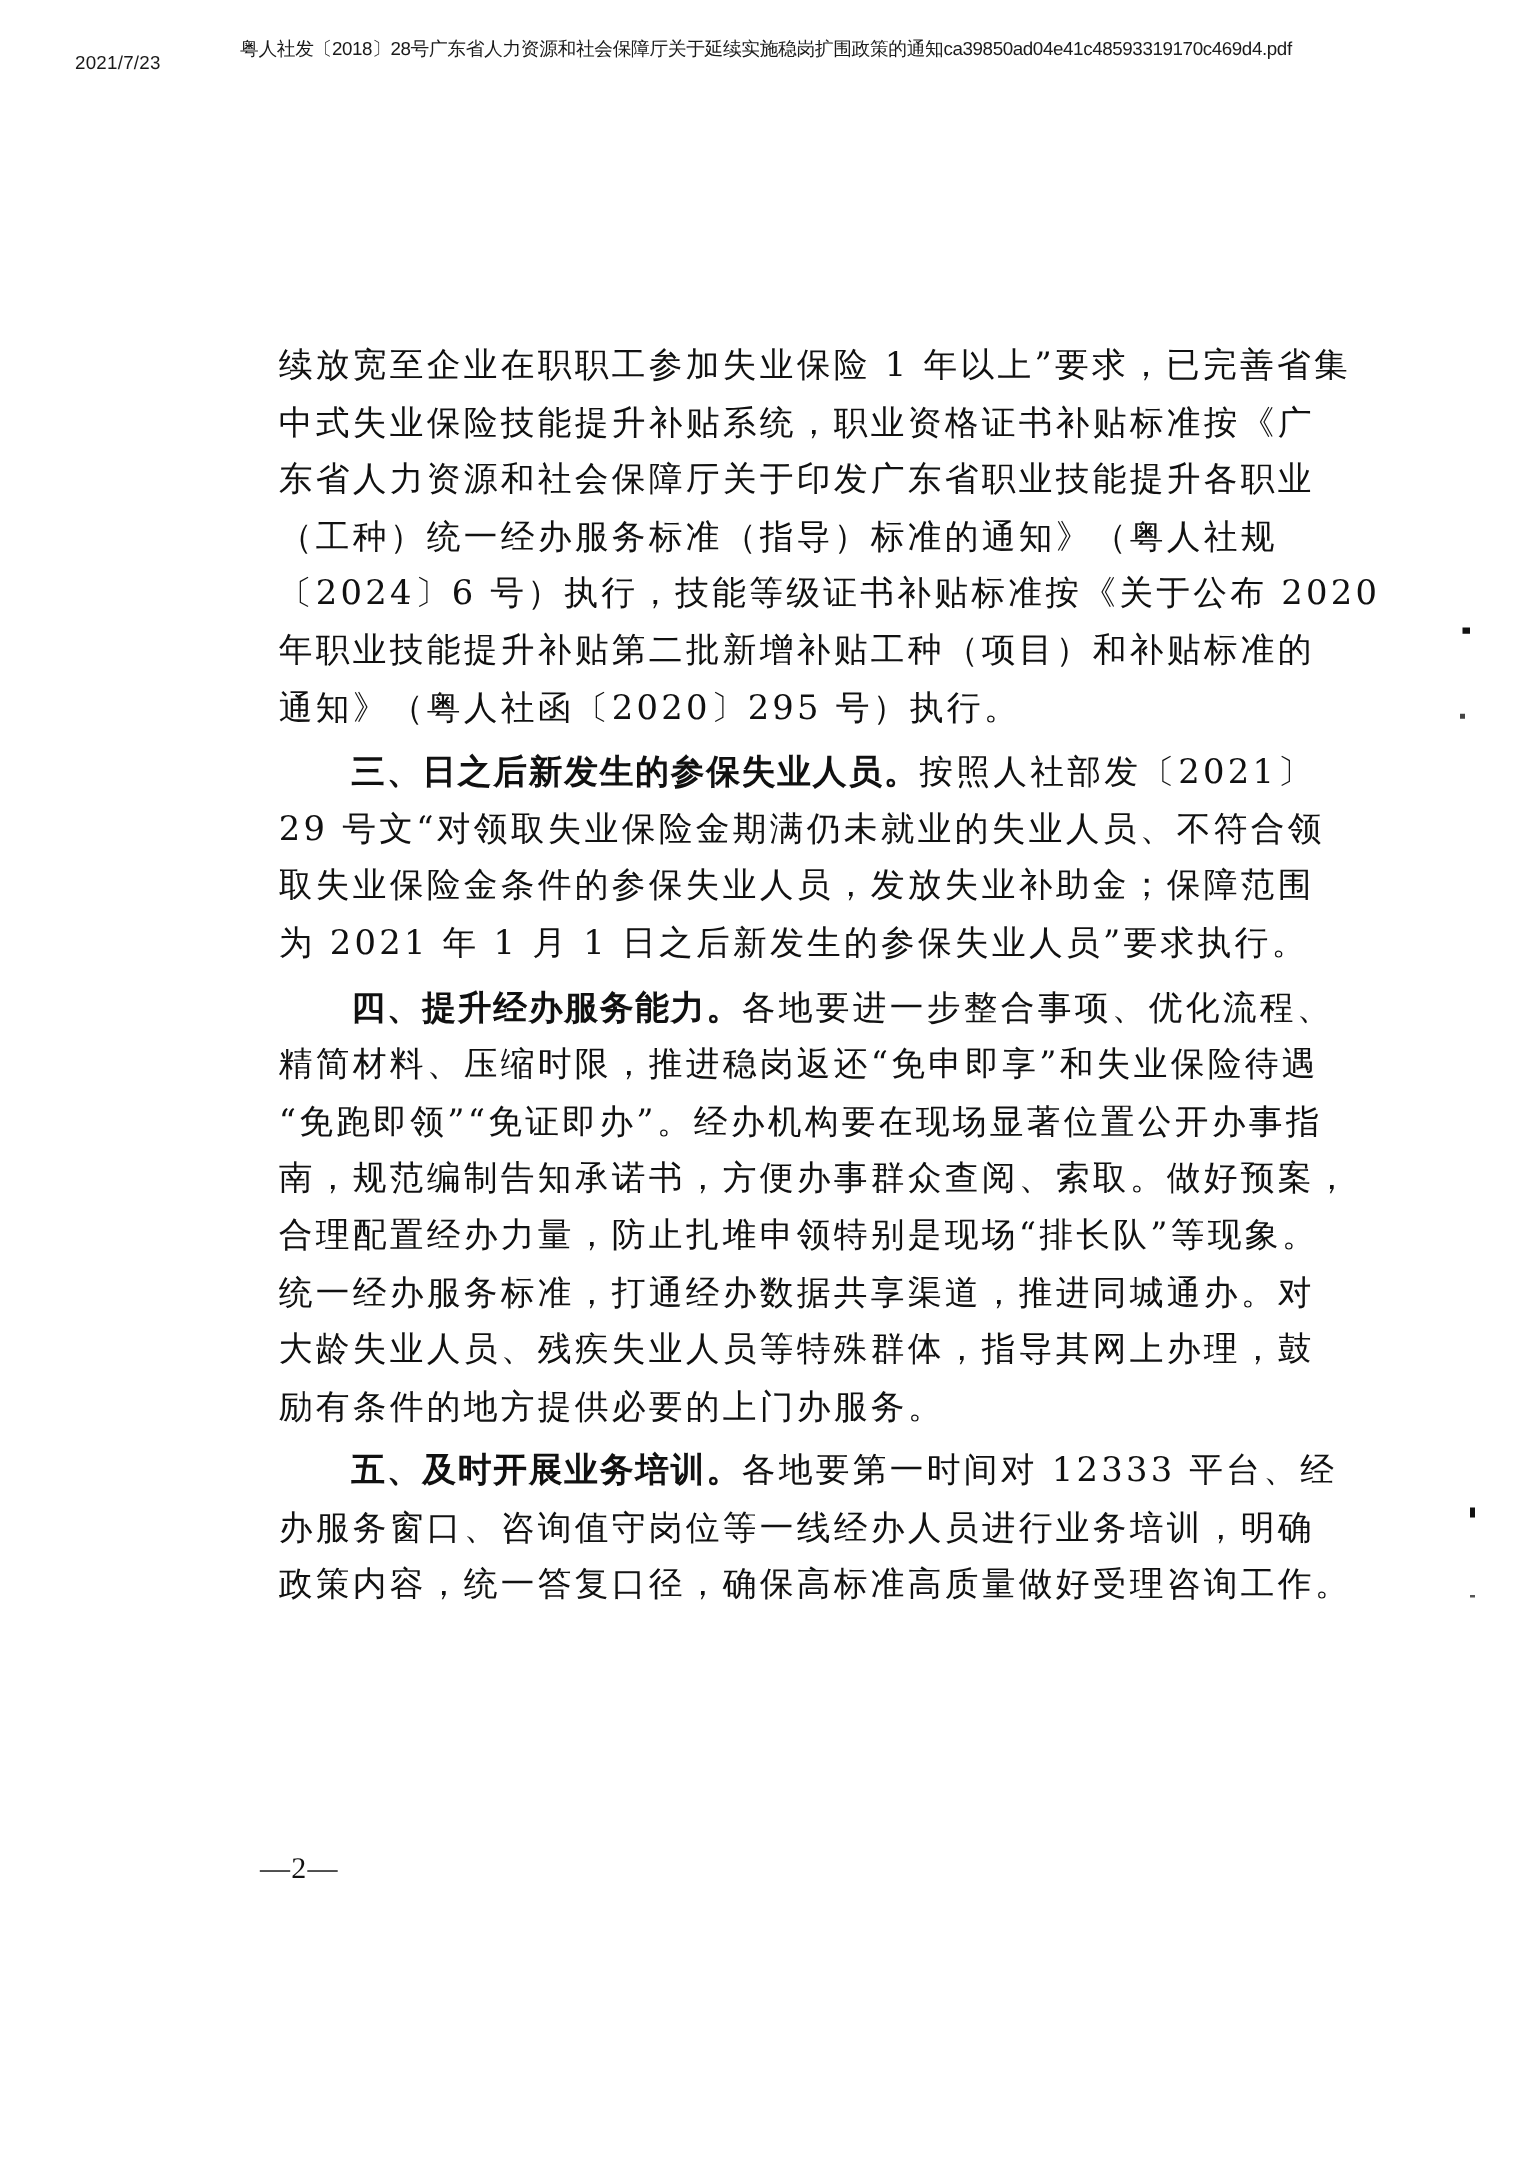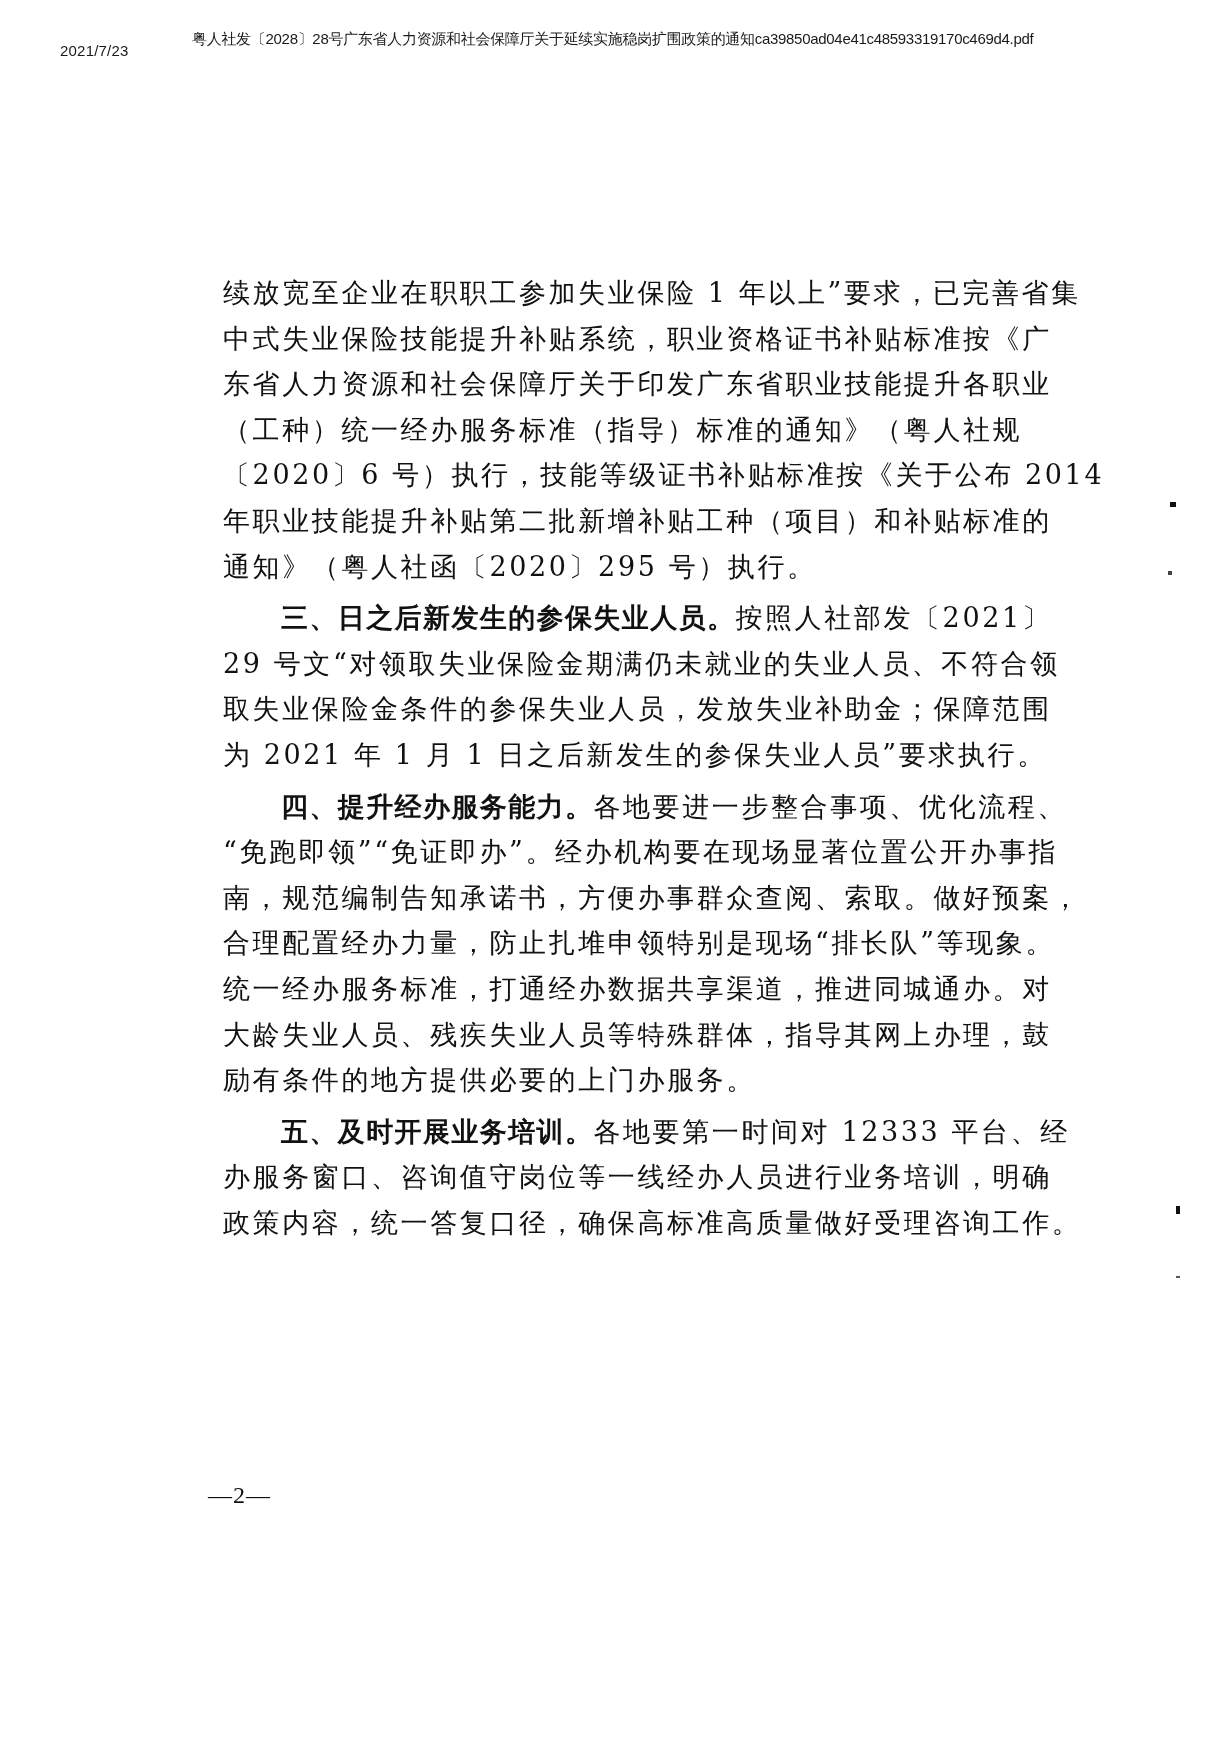--- a/index.html
+++ b/index.html
@@ -79,31 +79,31 @@
   .mark-1 { left: 1170px; top: 502px; width: 6px; height: 5px; }
   .mark-2 { left: 1168px; top: 571px; width: 4px; height: 4px; background: #444; }
   .mark-3 { left: 1176px; top: 1206px; width: 4px; height: 8px; }
   .mark-4 { left: 1176px; top: 1276px; width: 4px; height: 2px; background: #555; }
 </style>
 </head>
 <body>
 
 <div class="header">
   <span class="date">2021/7/23</span>
-  <span class="title">粤人社发〔2028〕28号广东省人力资源和社会保障厅关于延续实施稳岗扩围政策的通知ca39850ad04e41c48593319170c469d4.pdf</span>
+  <span class="title">粤人社发〔2018〕28号广东省人力资源和社会保障厅关于延续实施稳岗扩围政策的通知ca39850ad04e41c48593319170c469d4.pdf</span>
 </div>
 
 <div class="content">
 
   <div>
     <div class="line">续放宽至企业在职职工参加失业保险 1 年以上”要求，已完善省集</div>
     <div class="line">中式失业保险技能提升补贴系统，职业资格证书补贴标准按《广</div>
     <div class="line">东省人力资源和社会保障厅关于印发广东省职业技能提升各职业</div>
     <div class="line">（工种）统一经办服务标准（指导）标准的通知》（粤人社规</div>
-    <div class="line">〔2020〕6 号）执行，技能等级证书补贴标准按《关于公布 2014</div>
+    <div class="line">〔2024〕6 号）执行，技能等级证书补贴标准按《关于公布 2020</div>
     <div class="line">年职业技能提升补贴第二批新增补贴工种（项目）和补贴标准的</div>
     <div class="line">通知》（粤人社函〔2020〕295 号）执行。</div>
   </div>
 
   <div class="spacer"></div>
 
   <div>
     <div class="line indent">
       <span class="bold">三、日之后新发生的参保失业人员。</span><span>按照人社部发〔2021〕</span>
     </div>
@@ -111,20 +111,21 @@
     <div class="line">取失业保险金条件的参保失业人员，发放失业补助金；保障范围</div>
     <div class="line">为 2021 年 1 月 1 日之后新发生的参保失业人员”要求执行。</div>
   </div>
 
   <div class="spacer"></div>
 
   <div>
     <div class="line indent">
       <span class="bold">四、提升经办服务能力。</span><span>各地要进一步整合事项、优化流程、</span>
     </div>
+    <div class="line">精简材料、压缩时限，推进稳岗返还“免申即享”和失业保险待遇</div>
     <div class="line">“免跑即领”“免证即办”。经办机构要在现场显著位置公开办事指</div>
     <div class="line">南，规范编制告知承诺书，方便办事群众查阅、索取。做好预案，</div>
     <div class="line">合理配置经办力量，防止扎堆申领特别是现场“排长队”等现象。</div>
     <div class="line">统一经办服务标准，打通经办数据共享渠道，推进同城通办。对</div>
     <div class="line">大龄失业人员、残疾失业人员等特殊群体，指导其网上办理，鼓</div>
     <div class="line">励有条件的地方提供必要的上门办服务。</div>
   </div>
 
   <div class="spacer"></div>
 

